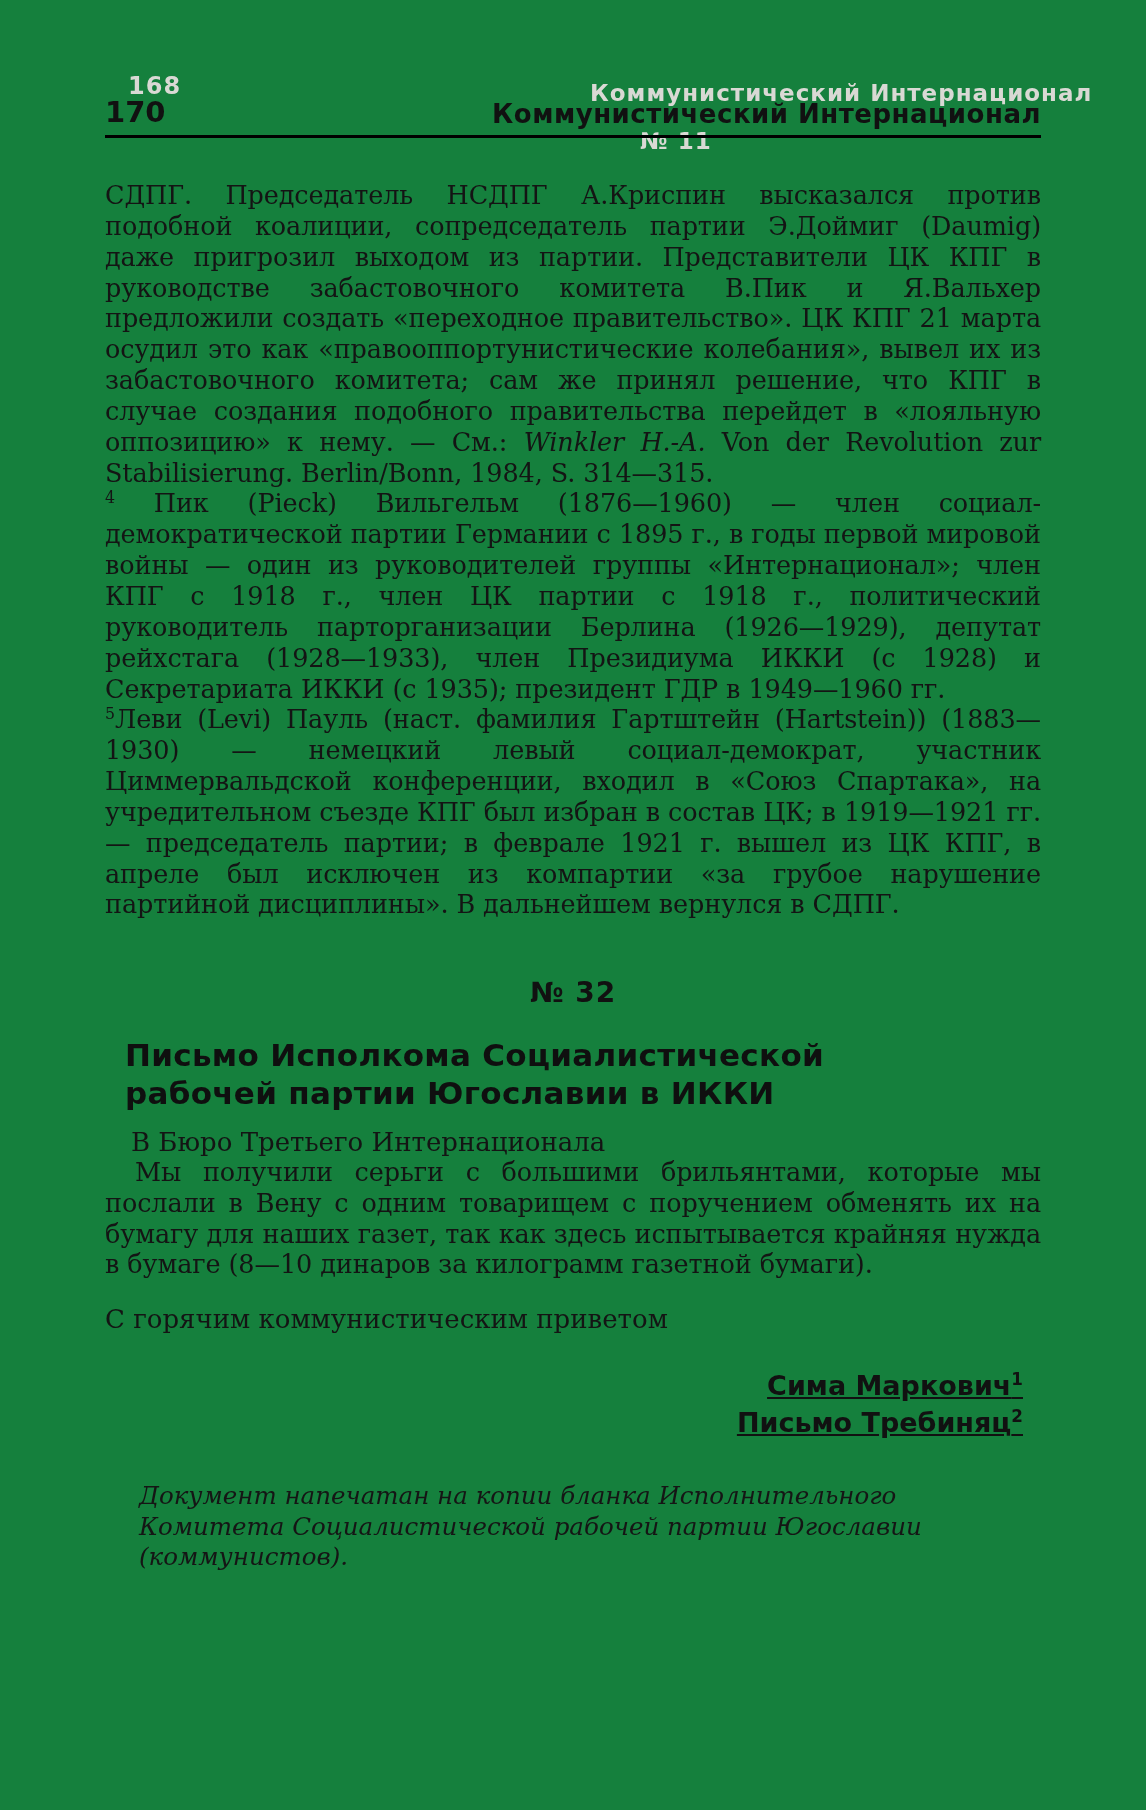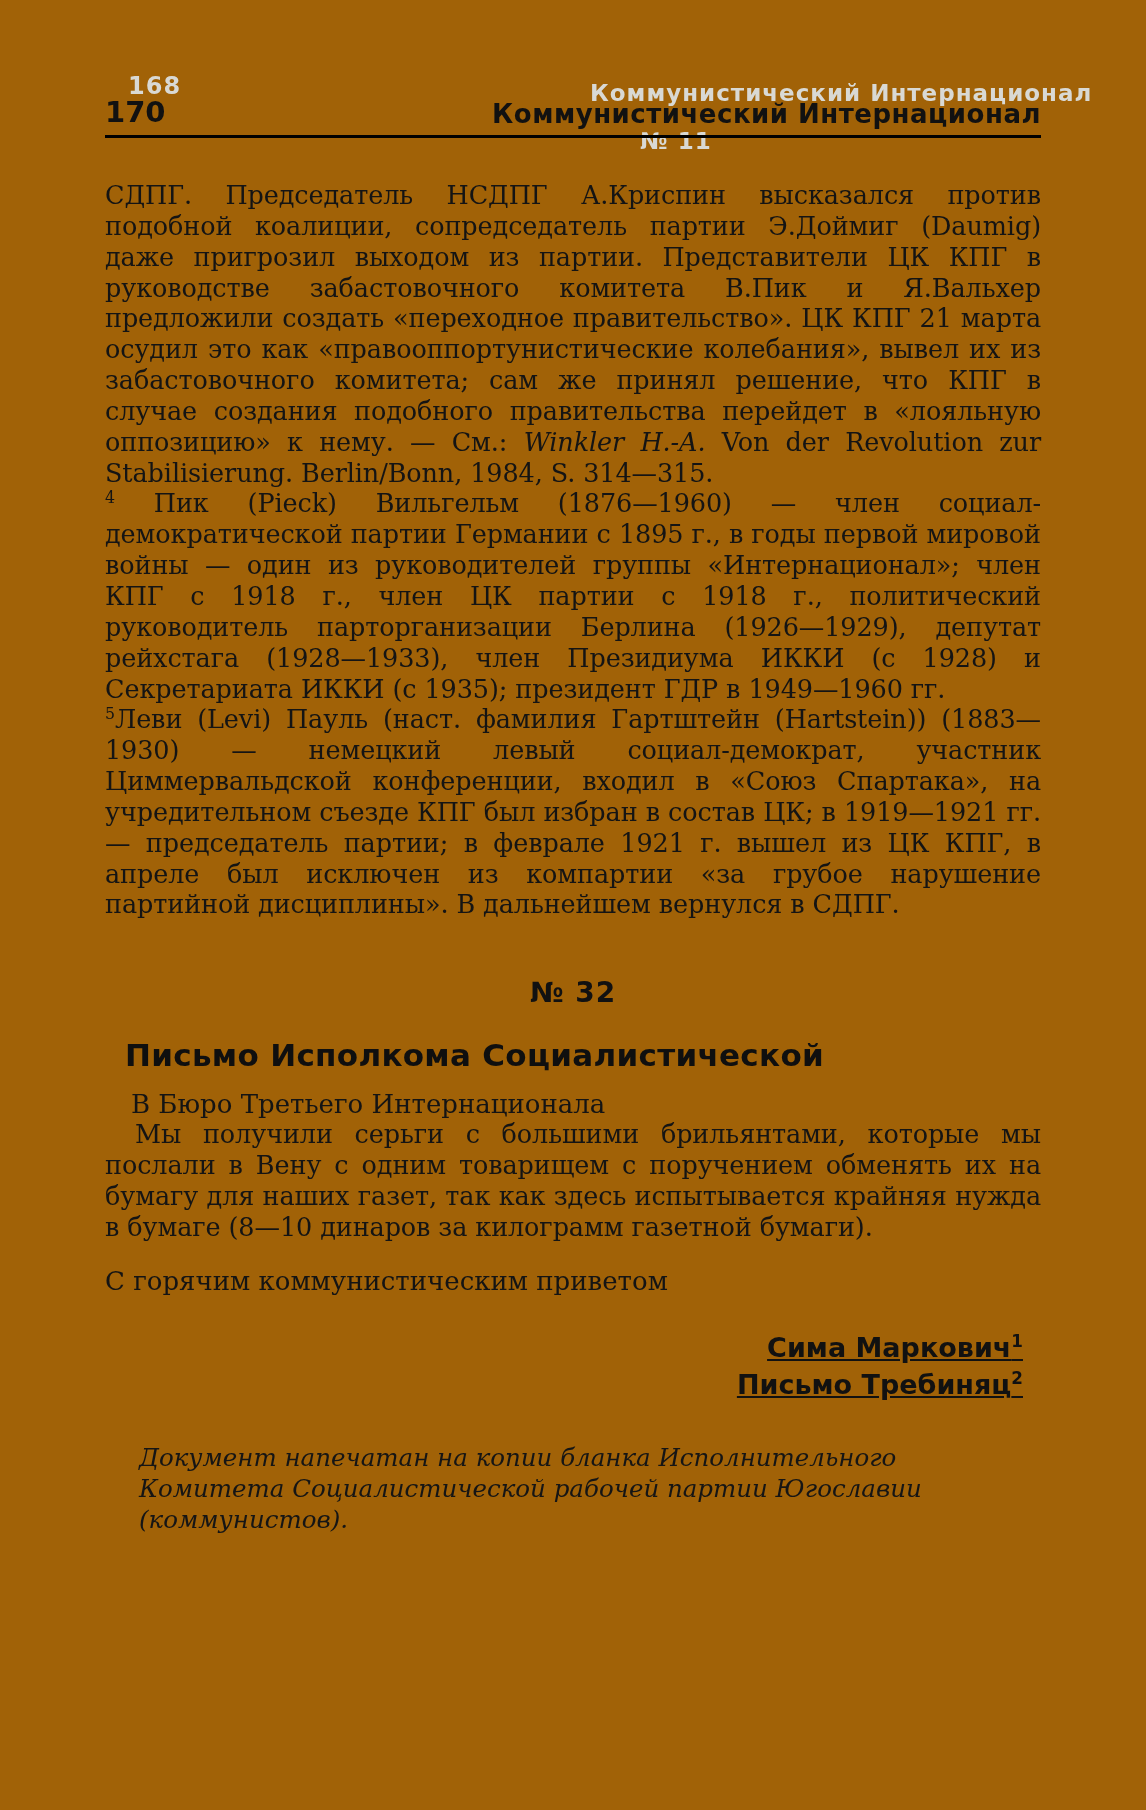--- a/index.html
+++ b/index.html
@@ -12,21 +12,21 @@
     height: 1810px;
     position: relative;
     font-family: "DejaVu Sans", sans-serif;
     overflow: hidden;
   }
   .page {
     position: absolute;
     left: 0; top: 0;
     width: 1146px;
     height: 1810px;
-    background: #a16207;
+    background: #15803d;
   }
   
   .ghost {
     position: absolute;
     color: #d9d9d4;
     font-family: "DejaVu Sans", sans-serif;
     font-weight: bold;
     letter-spacing: 1px;
     user-select: none;
   }
@@ -172,20 +172,21 @@
     <p class="para first"><span>СДПГ. Председатель НСДПГ А.Криспин высказался против подобной коалиции, сопредседатель партии Э.Доймиг (Daumig) даже пригрозил выходом из партии. Представители ЦК КПГ в руководстве забастовочного комитета В.Пик и Я.Вальхер предложили создать «переходное правительство». ЦК КПГ 21 марта осудил это как «правооппортунистические колебания», вывел их из забастовочного комитета; сам же принял решение, что КПГ в случае создания подобного правительства перейдет в «лояльную оппозицию» к нему. — См.: </span><span class="it">Winkler H.-A.</span><span> Von der Revolution zur Stabilisierung. Berlin/Bonn, 1984, S. 314—315.</span></p>
 
     <p class="para"><span class="fn-marker">4</span> <span>Пик (Pieck) Вильгельм (1876—1960) — член социал-демократической партии Германии с 1895 г., в годы первой мировой войны — один из руководителей группы «Интернационал»; член КПГ с 1918 г., член ЦК партии с 1918 г., политический руководитель парторганизации Берлина (1926—1929), депутат рейхстага (1928—1933), член Президиума ИККИ (с 1928) и Секретариата ИККИ (с 1935); президент ГДР в 1949—1960 гг.</span></p>
 
     <p class="para"><span class="fn-marker">5</span><span>Леви (Levi) Пауль (наст. фамилия Гартштейн (Hartstein)) (1883—1930) — немецкий левый социал-демократ, участник Циммервальдской конференции, входил в «Союз Спартака», на учредительном съезде КПГ был избран в состав ЦК; в 1919—1921 гг. — председатель партии; в феврале 1921 г. вышел из ЦК КПГ, в апреле был исключен из компартии «за грубое нарушение партийной дисциплины». В дальнейшем вернулся в СДПГ.</span></p>
 
     <div class="doc-num">№ 32</div>
 
     <div class="doc-title">
       <div>Письмо Исполкома Социалистической</div>
+      <div>рабочей партии Югославии в ИККИ</div>
     </div>
 
 
     <div class="salutation">В Бюро Третьего Интернационала</div>
 
     <p class="para ind letter-body">Мы получили серьги с большими брильянтами, которые мы послали в Вену с одним товарищем с поручением обменять их на бумагу для наших газет, так как здесь испытывается крайняя нужда в бумаге (8—10 динаров за килограмм газетной бумаги).</p>
 
     <div class="closing">С горячим коммунистическим приветом</div>
 
     <div class="signatures">

